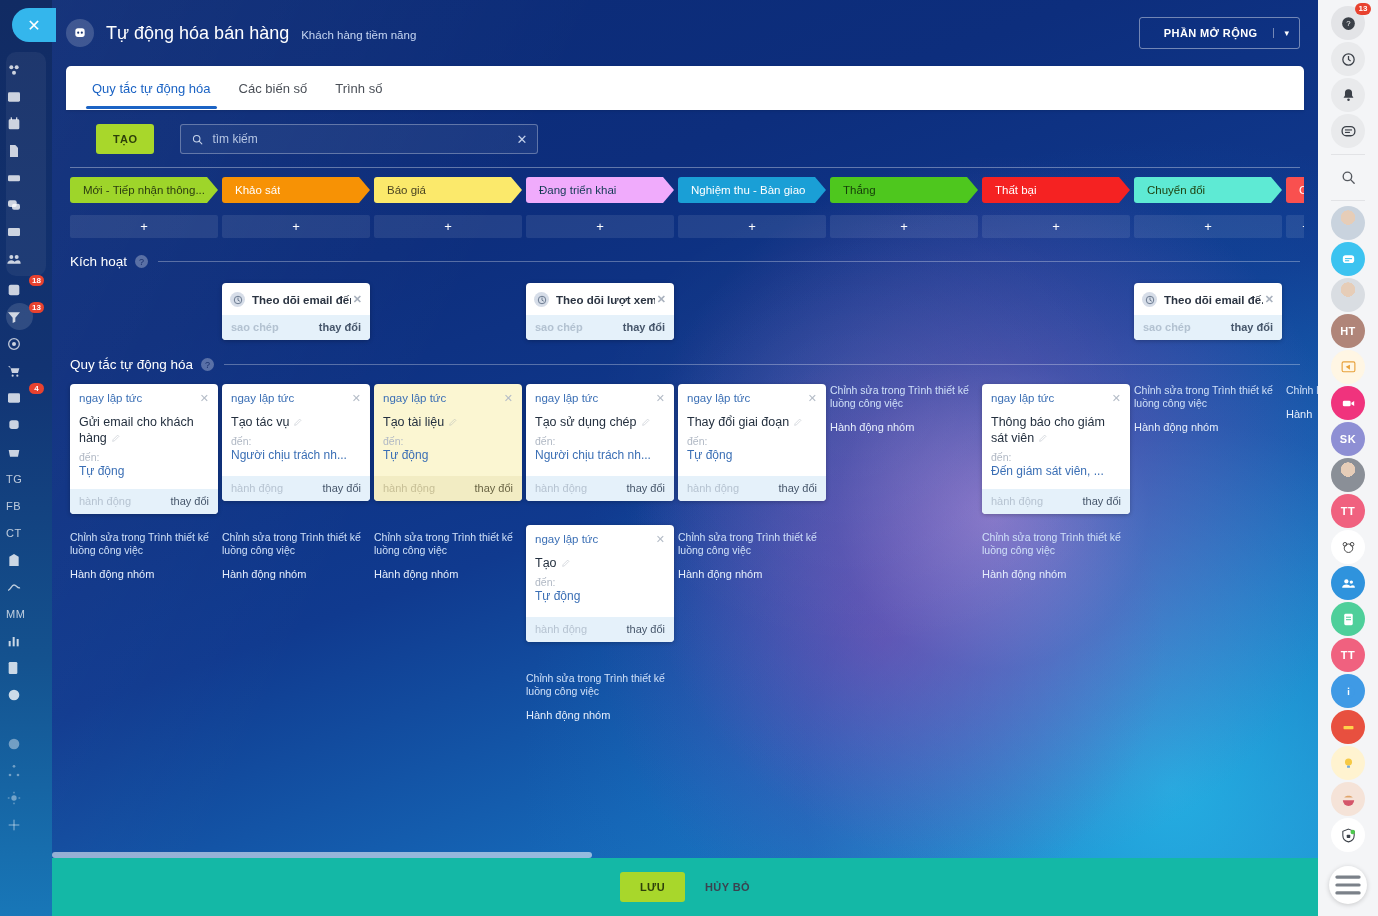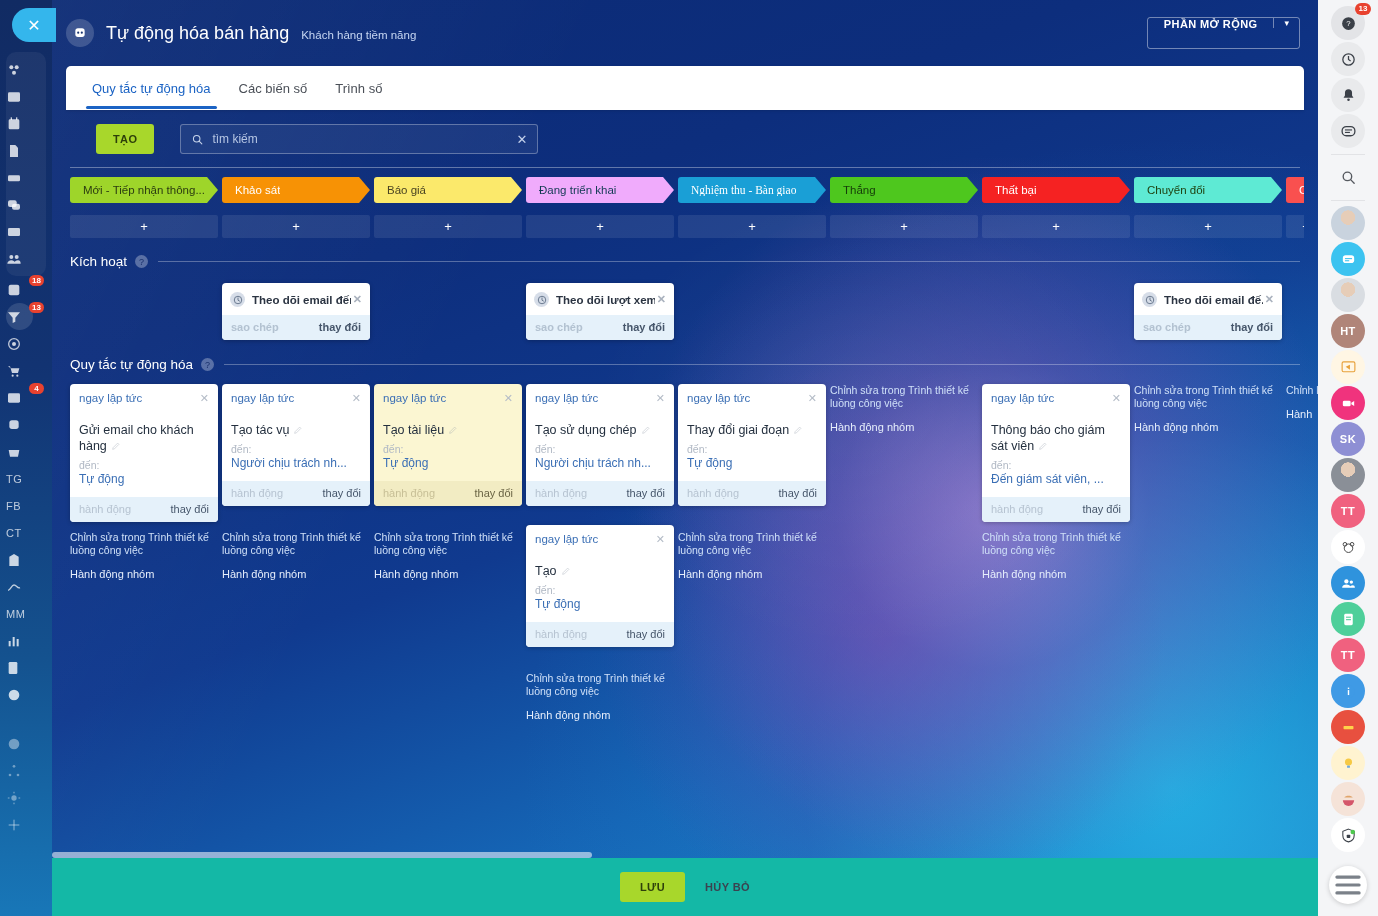--- a/index.html
+++ b/index.html
@@ -102,23 +102,24 @@
   }
   .app-logo {
     width: 28px; height: 28px; border-radius: 50%;
     background: rgba(255,255,255,0.18);
     display: flex; align-items: center; justify-content: center; margin-right: 12px;
   }
   .app-title { color: #fff; font-size: 18px; font-weight: 500; }
   .app-sub { color: #c6d6f2; font-size: 11.5px; margin-left: 12px; padding-top:4px; }
   .top-spacer { flex: 1; }
   .expand-btn {
-    display: flex; align-items: flex-start; height: 32px;
+    display: flex; align-items: center; height: 32px;
     border: 1px solid rgba(255,255,255,.42); border-radius: 3px; overflow: hidden;
     cursor: pointer;
+    padding-left: 8px;
   }
   .expand-btn .lbl {
     display: flex; align-items: center; padding: 0 16px;
     color: #fff; font-size: 11px; font-weight: bold; letter-spacing: .4px;
   }
   .expand-btn .car {
     display: flex; align-items: center; padding: 0 10px;
     border-left: 1px solid rgba(255,255,255,.42); color: #fff; font-size: 9px;
   }
 
@@ -231,21 +232,21 @@
     background: #fff;
   }
   .rcard.yellow { background: #fbf6d2; }
   .rcard .body { padding: 8px 9px 10px; min-height: 92px; }
   .rcard .when {
     display: flex; align-items: flex-start; justify-content: space-between;
   }
   .rcard .when .w { color: #3b6fb5; font-size: 11.5px; }
   .rcard .when .x { color: #b4bcc7; font-size: 11px; cursor: pointer; }
   .rcard .title {
-    color: #24303f; font-size: 12.5px; line-height: 16px; margin-top: 17px;
+    color: #24303f; font-size: 12.5px; line-height: 16px; margin-top: 9px;
   }
   .pencil { display:inline-block; vertical-align: -1px; margin-left: 4px; opacity:.45; }
   .rcard .lbl { color: #b0b8c4; font-size: 10.5px; margin-top: 5px; }
   .rcard .val { color: #3b6fb5; font-size: 12px; margin-top: 1px; line-height: 15px; }
   .rcard .foot {
     display: flex; align-items: center; justify-content: space-between;
     background: #e5f1fa; padding: 6px 9px 7px;
   }
   .rcard.yellow .foot { background: #f2ecc3; }
   .rcard .foot .a { color: #b6c3d1; font-size: 11px; }
@@ -623,21 +624,21 @@
       <div class="stage" style="background: rgb(247, 146, 5); color: rgb(255, 255, 255); width: 148px;">
         <span style="white-space: nowrap; overflow: hidden;">Khảo sát</span>
       </div>
       <div class="stage" style="background: rgb(251, 233, 107); color: rgb(74, 68, 34); width: 148px;">
         <span style="white-space: nowrap; overflow: hidden;">Báo giá</span>
       </div>
       <div class="stage" style="background: #f0abfc; color: rgb(18, 58, 83); width: 148px;">
         <span style="white-space: nowrap; overflow: hidden;">Đang triển khai</span>
       </div>
       <div class="stage" style="background: rgb(26, 159, 214); color: rgb(255, 255, 255); width: 148px;">
-        <span style="white-space: nowrap; overflow: hidden; font-family: Liberation Serif, serif;">Nghiệm thu - Bàn giao</span>
+        <span style="white-space: nowrap; overflow: hidden;">Nghiệm thu - Bàn giao</span>
       </div>
       <div class="stage" style="background: rgb(78, 199, 30); color: rgb(21, 61, 10); width: 148px;">
         <span style="white-space: nowrap; overflow: hidden;">Thắng</span>
       </div>
       <div class="stage" style="background: rgb(245, 34, 34); color: rgb(255, 255, 255); width: 148px;">
         <span style="white-space: nowrap; overflow: hidden;">Thất bại</span>
       </div>
       <div class="stage" style="background: #5eead4; color: rgb(29, 61, 10); width: 148px;">
         <span style="white-space: nowrap; overflow: hidden;">Chuyển đổi</span>
       </div>

